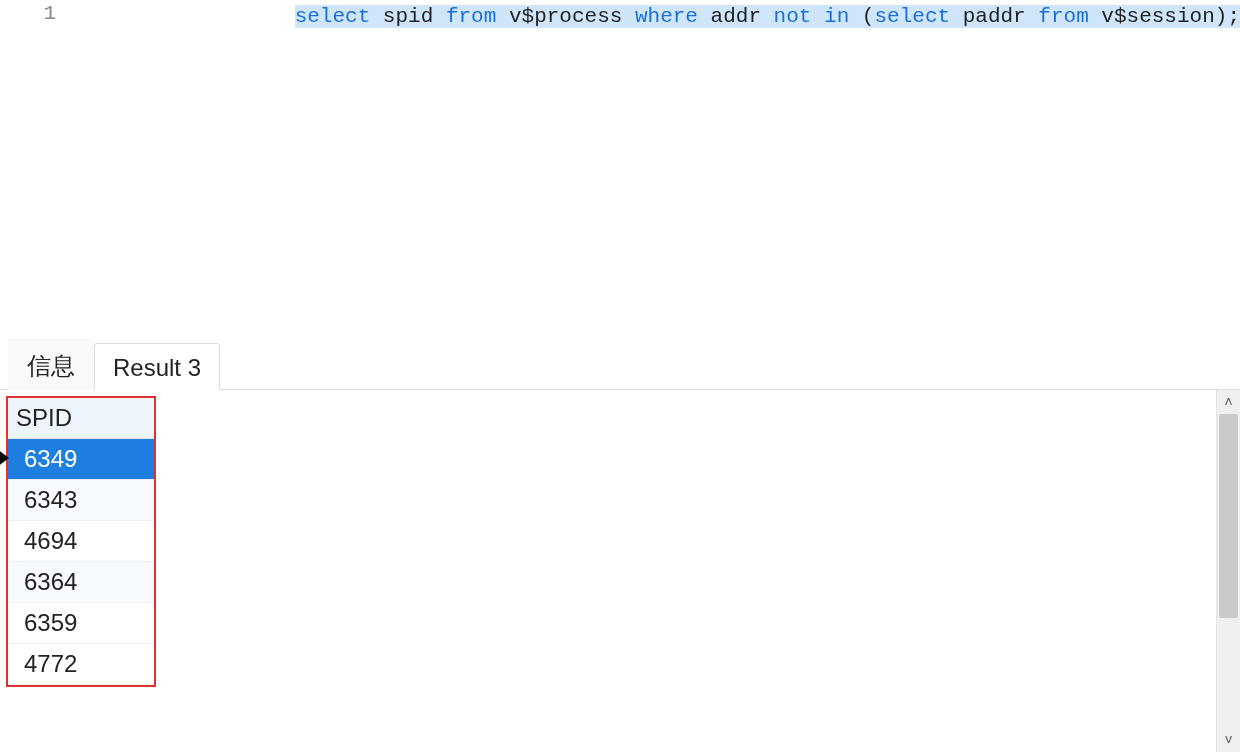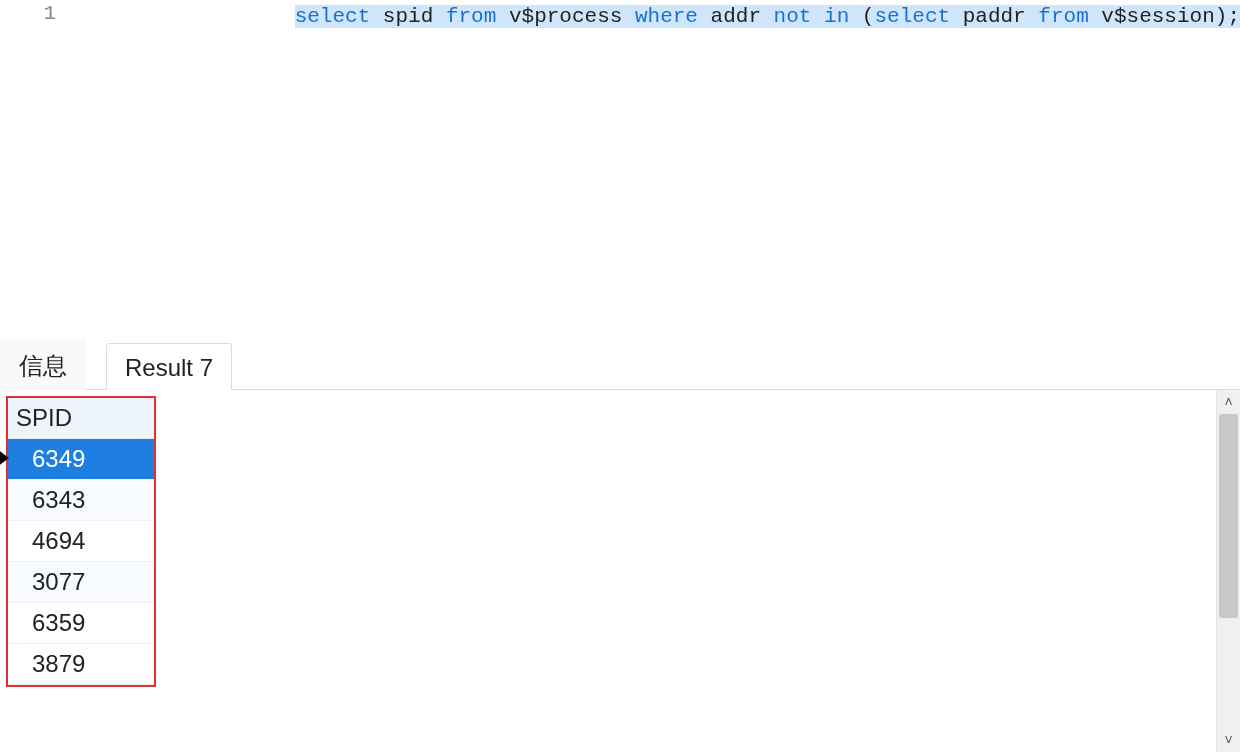--- a/index.html
+++ b/index.html
@@ -42,23 +42,22 @@
       background: #cfe6fa;
     }
     .kw { color: #1a6fd6; }
     .id { color: #222; }
     .delim { color: #222; }
     .tab-strip {
       display: flex;
       align-items: flex-end;
       height: 50px;
       border-bottom: 1px solid #dcdcdc;
-      padding-left: 0;
-      background: #fff;
-      gap: 20px;
+      padding-left: 8px;
+      background: #fff;
     }
     .tab {
       padding: 10px 18px 8px 18px;
       font-size: 24px;
       color: #222;
       cursor: pointer;
       border: 1px solid transparent;
       border-bottom: none;
       position: relative;
       top: 1px;
@@ -97,21 +96,21 @@
       text-align: left;
       font-weight: 400;
       font-size: 24px;
       padding: 6px 8px;
       background: #eef4fb;
       border-bottom: 1px solid #e5e5e5;
       color: #222;
     }
     .result-table td {
       font-size: 24px;
-      padding: 6px 24px;
+      padding: 6px 16px;
       color: #222;
       border-bottom: 1px solid #f0f0f0;
     }
     .result-table tr.selected td {
       background: #1e7fe0;
       color: #fff;
     }
     .result-table tr.alt td {
       background: #f7fbff;
     }
@@ -163,21 +162,21 @@
 
 <div class="editor-area">
   <div class="gutter">
     <span>1</span>
   </div>
   <div class="code"><span class="sel" id="code-sel"><span class="kw">select</span><span class="id"> </span><span class="id">spid</span><span class="id"> </span><span class="kw">from</span><span class="id"> </span><span class="id">v$process</span><span class="id"> </span><span class="kw">where</span><span class="id"> </span><span class="id">addr</span><span class="id"> </span><span class="kw">not</span><span class="id"> </span><span class="kw">in</span><span class="id"> </span><span class="delim">(</span><span class="kw">select</span><span class="id"> </span><span class="id">paddr</span><span class="id"> </span><span class="kw">from</span><span class="id"> </span><span class="id">v$session</span><span class="delim">)</span><span class="delim">;</span></span></div>
 </div>
 
 <div class="tab-strip">
   <div class="tab inactive">信息</div>
-  <div class="tab active">Result 7</div>
+  <div class="tab active">Result 3</div>
 </div>
 
 <div class="results-pane">
   <div class="row-ptr"></div>
   <div class="results-scroll">
     <div class="result-table-wrap">
       <table class="result-table">
         <thead>
           <tr>
               <th>SPID</th>
@@ -187,27 +186,27 @@
             <tr class="selected">
               <td>6349</td>
             </tr>
             <tr class="alt">
               <td>6343</td>
             </tr>
             <tr>
               <td>4694</td>
             </tr>
             <tr class="alt">
-              <td>3077</td>
+              <td>6364</td>
             </tr>
             <tr>
               <td>6359</td>
             </tr>
             <tr>
-              <td>3879</td>
+              <td>4772</td>
             </tr>
           </tbody>
       </table>
     </div>
   </div>
   <div class="vscroll">
     <div class="arrow">˄</div>
     <div class="track">
       <div class="thumb"></div>
     </div>

